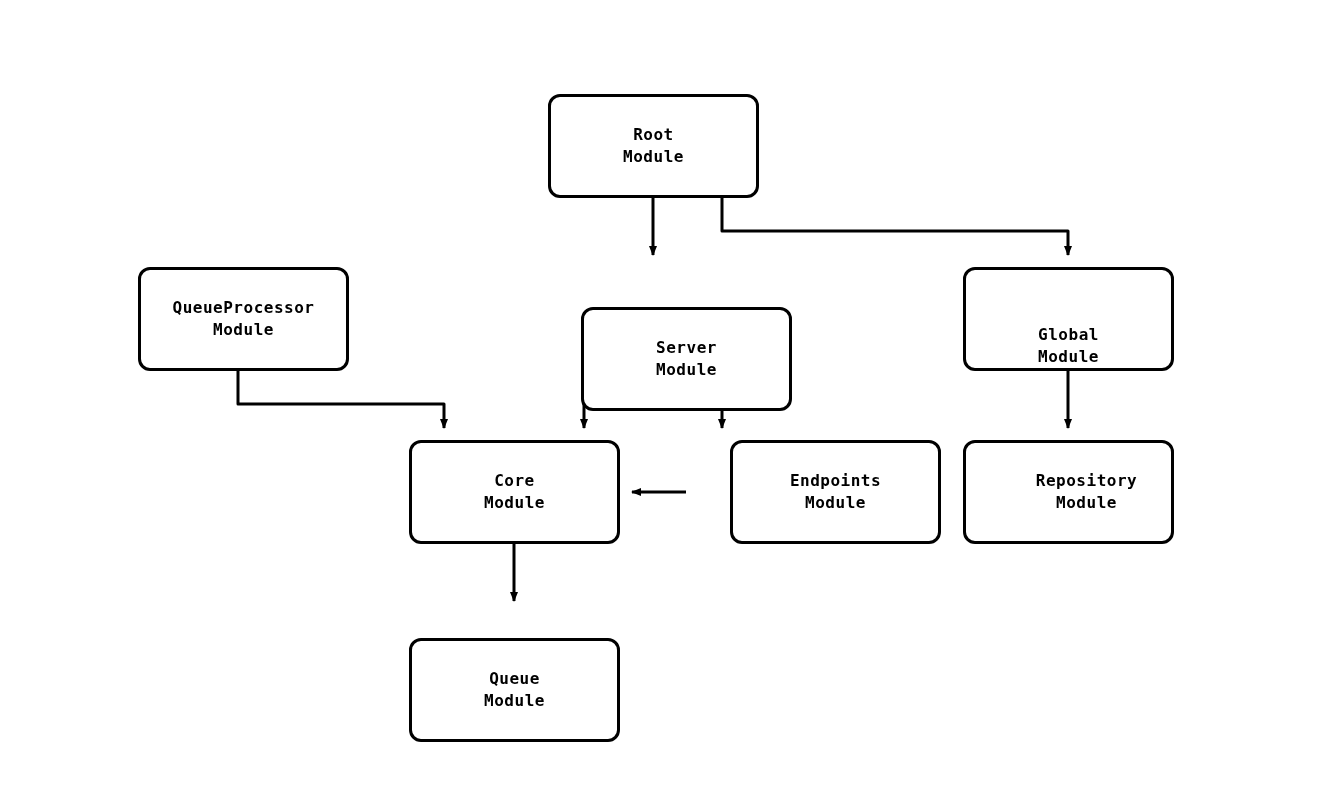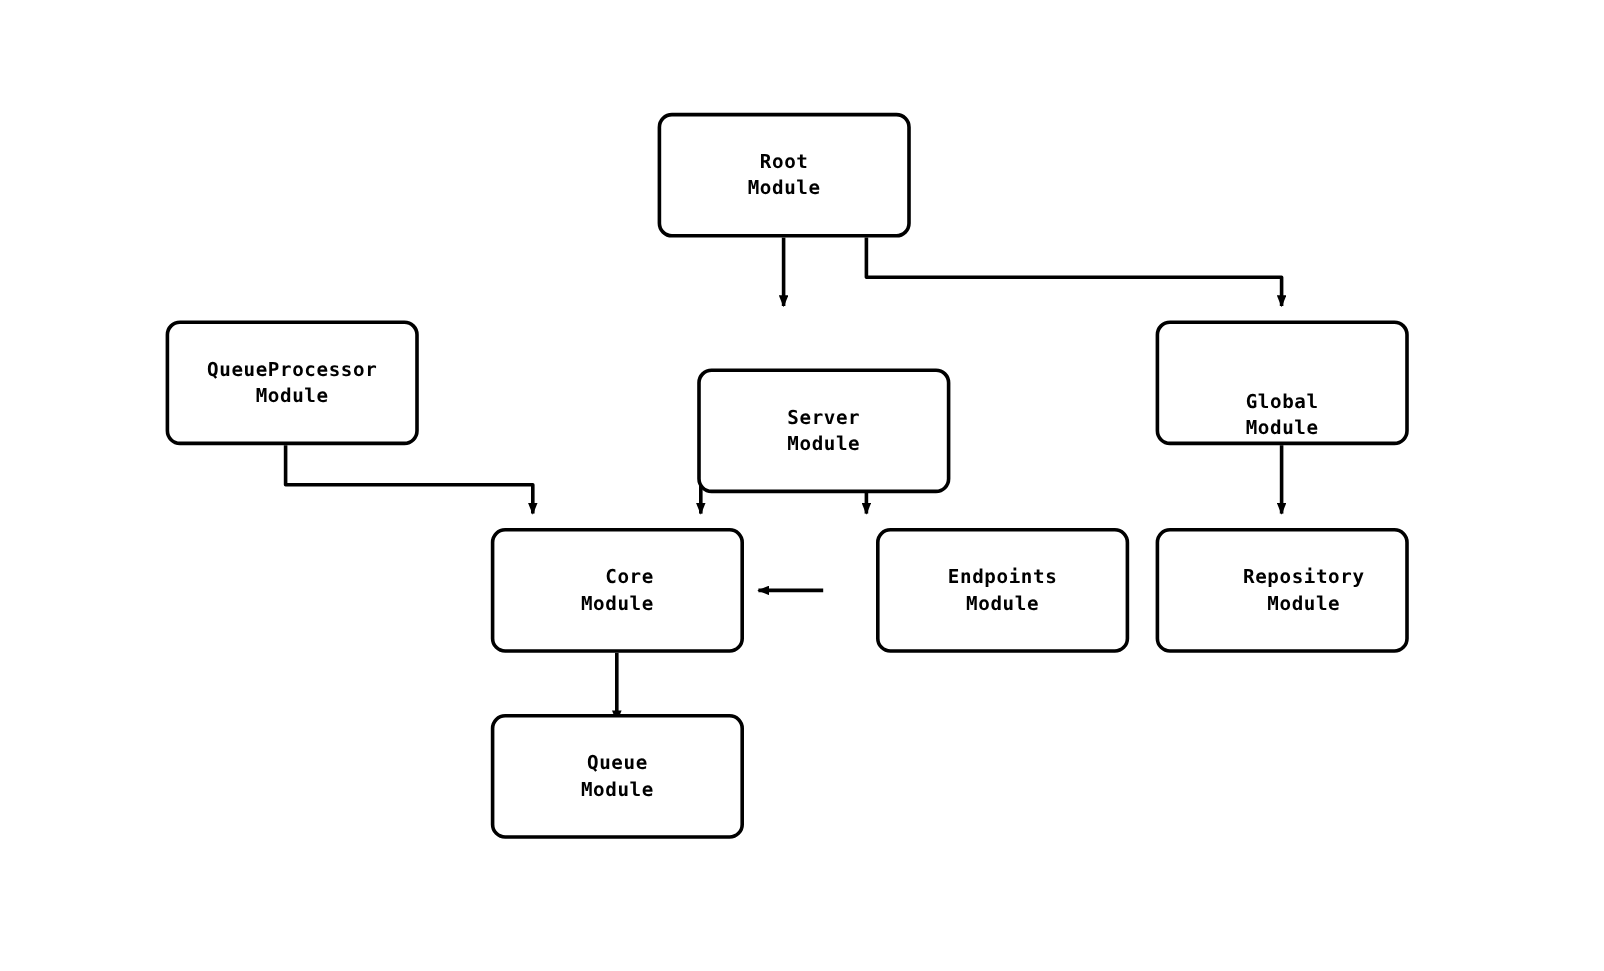--- a/index.html
+++ b/index.html
@@ -88,33 +88,33 @@
   <div class="node" style="left:581px; top:267px; width:211px; height:104px;margin-top:40px;">
     <span class="node-label">Server
 Module</span>
   </div>
 
   <div class="node" style="left:963px; top:267px; width:211px; height:104px;align-items:flex-end;">
     <span class="node-label">Global
 Module</span>
   </div>
 
-  <div class="node" style="left:409px; top:440px; width:211px; height:104px;text-align:right;">
+  <div class="node" style="left:409px; top:440px; width:211px; height:104px;">
     <span class="node-label">Core
 Module</span>
   </div>
 
   <div class="node" style="left:686px; top:440px; width:211px; height:104px;margin-left:44px;">
     <span class="node-label">Endpoints
 Module</span>
   </div>
 
   <div class="node" style="left:963px; top:440px; width:211px; height:104px;padding-left:36px;">
     <span class="node-label">Repository
 Module</span>
   </div>
 
-  <div class="node" style="left:409px; top:595px; width:211px; height:104px;">
+  <div class="node" style="left:409px; top:638px; width:211px; height:104px;">
     <span class="node-label">Queue
 Module</span>
   </div>
 
 </div>
 
 </body></html>

